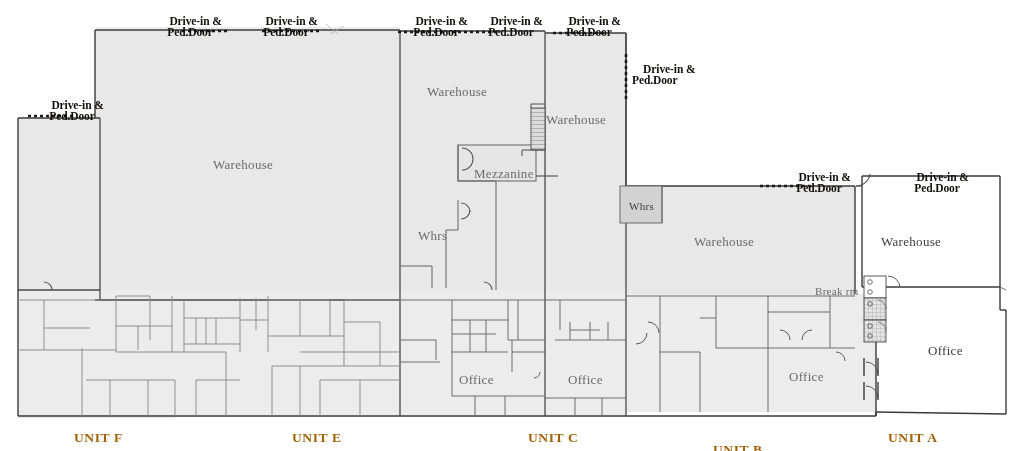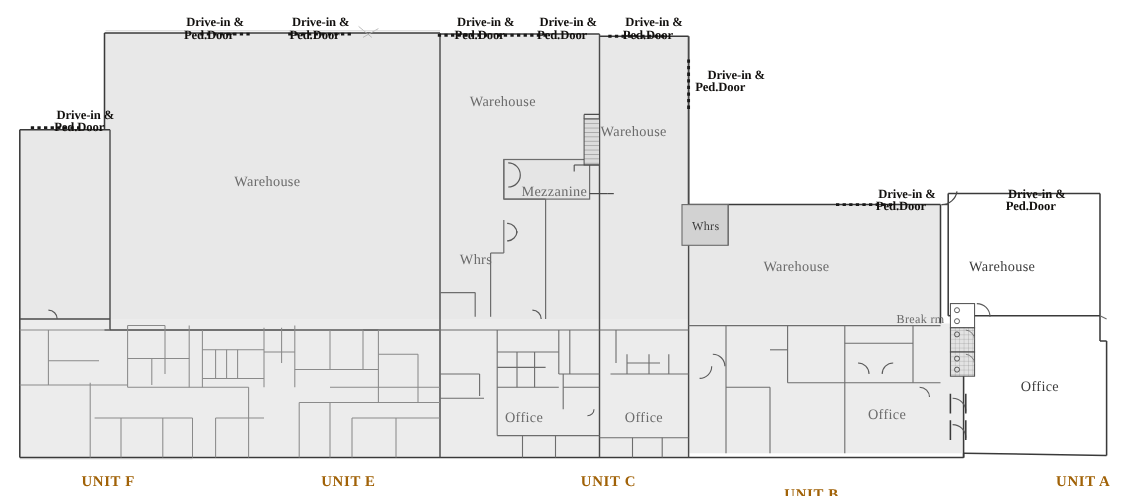--- a/index.html
+++ b/index.html
@@ -347,15 +347,15 @@
   <div class="txt room-label" style="left:459px; top:372px;">Office</div>
   <div class="txt room-label" style="left:568px; top:372px;">Office</div>
   <div class="txt room-label" style="left:789px; top:369px;">Office</div>
   <div class="txt room-label dark" style="left:928px; top:343px;">Office</div>
 
   <div class="txt unit-label" style="left:74px;  top:430px;">UNIT F</div>
   <div class="txt unit-label" style="left:252px; top:430px;margin-left:40px;">UNIT E</div>
   <div class="txt unit-label" style="left:443px; top:430px;margin-top:44px;">UNIT D</div>
   <div class="txt unit-label" style="left:528px; top:430px;">UNIT C</div>
   <div class="txt unit-label" style="left:713px; top:442px;">UNIT B</div>
-  <div class="txt unit-label" style="left:960px; top:430px;text-align:right;">UNIT A</div>
+  <div class="txt unit-label" style="left:888px; top:430px;text-align:right;">UNIT A</div>
 
 </div>
 
 </body></html>

